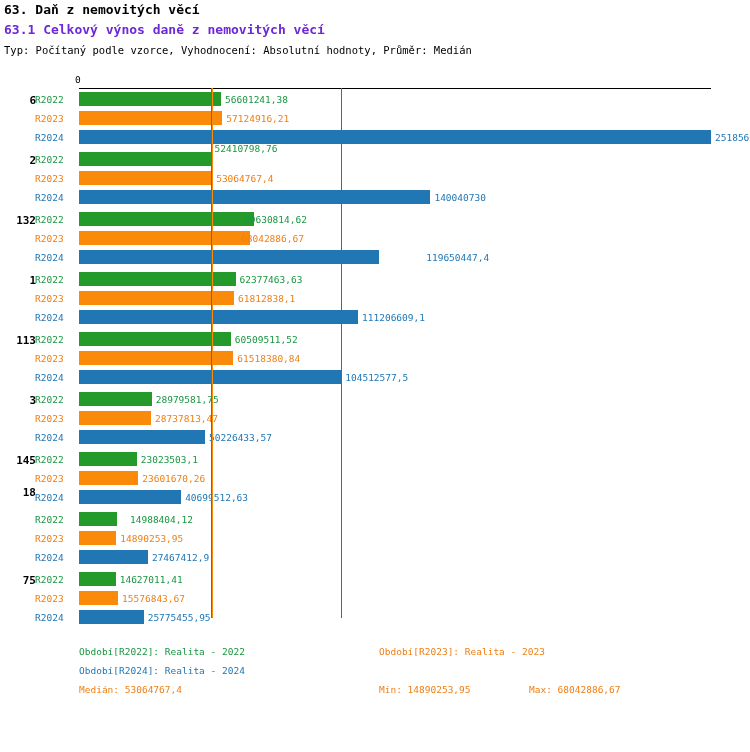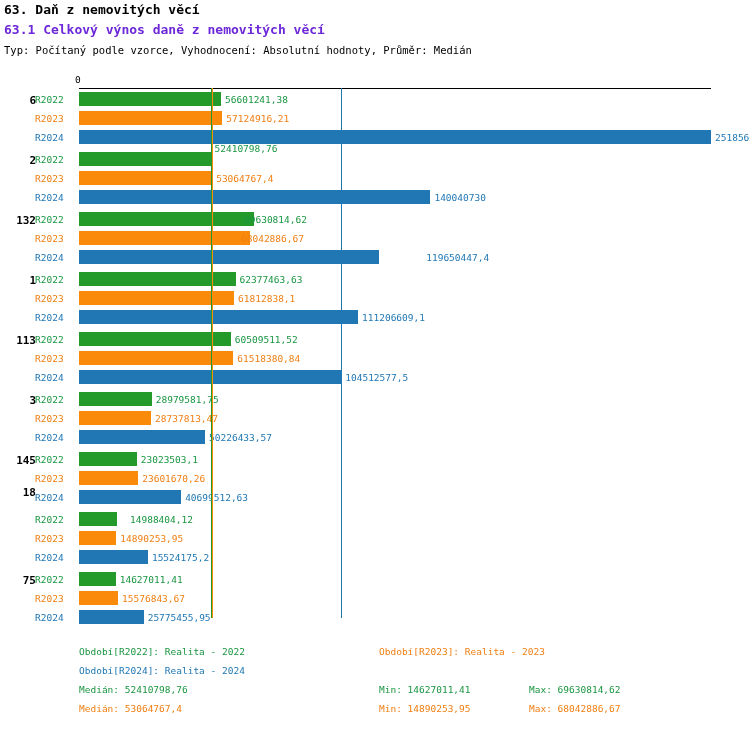--- a/index.html
+++ b/index.html
@@ -114,25 +114,20 @@
 
   <div class="plot" id="plot"></div>
 
   <div class="legend">
     <div class="legend-row">
       <span class="lg-a c2022">Období[R2022]: Realita - 2022</span>
       <span class="lg-b c2023">Období[R2023]: Realita - 2023</span>
     </div>
     <div class="legend-row">
       <span class="lg-a c2024">Období[R2024]: Realita - 2024</span>
-    </div>
-    <div class="legend-row">
-      <span class="lg-a c2022">Medián: 52410798,76</span>
-      <span class="lg-b c2022">Min: 14627011,41</span>
-      <span class="lg-c c2022">Max: 69630814,62</span>
     </div>
     <div class="legend-row">
       <span class="lg-a c2023">Medián: 53064767,4</span>
       <span class="lg-b c2023">Min: 14890253,95</span>
       <span class="lg-c c2023">Max: 68042886,67</span>
     </div>
   </div>
 
 <div class="grp-label" style="left: 2px; top: 94px;">6</div>
     <div class="row-label c2022" style="left: 35px; top: 94px;">R2022</div>
@@ -206,21 +201,21 @@
     <div class="bar-val c2024" style="left: 185.13px; top: 492px;">40699512,63</div>
     <div class="grp-label" style="left: 2px; top: 486px;">18</div>
     <div class="row-label c2022" style="left: 35px; top: 514px;">R2022</div>
     <div class="bar b2022" style="left: 79px; top: 512px; width: 37.6114px;"></div>
     <div class="bar-val c2022" style="left: 130px; top: 514px;">14988404,12</div>
     <div class="row-label c2023" style="left: 35px; top: 533px;">R2023</div>
     <div class="bar b2023" style="left: 79px; top: 531px; width: 37.3651px;"></div>
     <div class="bar-val c2023" style="left: 120.365px; top: 533px;">14890253,95</div>
     <div class="row-label c2024" style="left: 35px; top: 552px;">R2024</div>
     <div class="bar b2024" style="left: 79px; top: 550px; width: 68.9257px;"></div>
-    <div class="bar-val c2024" style="left: 151.926px; top: 552px;">15524175,2</div>
+    <div class="bar-val c2024" style="left: 151.926px; top: 552px;">27467412,9</div>
     <div class="grp-label" style="left: 2px; top: 574px;">75</div>
     <div class="row-label c2022" style="left: 35px; top: 574px;">R2022</div>
     <div class="bar b2022" style="left: 79px; top: 572px; width: 36.7045px;"></div>
     <div class="bar-val c2022" style="left: 119.704px; top: 574px;">14627011,41</div>
     <div class="row-label c2023" style="left: 35px; top: 593px;">R2023</div>
     <div class="bar b2023" style="left: 79px; top: 591px; width: 39.088px;"></div>
     <div class="bar-val c2023" style="left: 122.088px; top: 593px;">15576843,67</div>
     <div class="row-label c2024" style="left: 35px; top: 612px;">R2024</div>
     <div class="bar b2024" style="left: 79px; top: 610px; width: 64.68px;"></div>
     <div class="bar-val c2024" style="left: 147.68px; top: 612px;">25775455,95</div>

